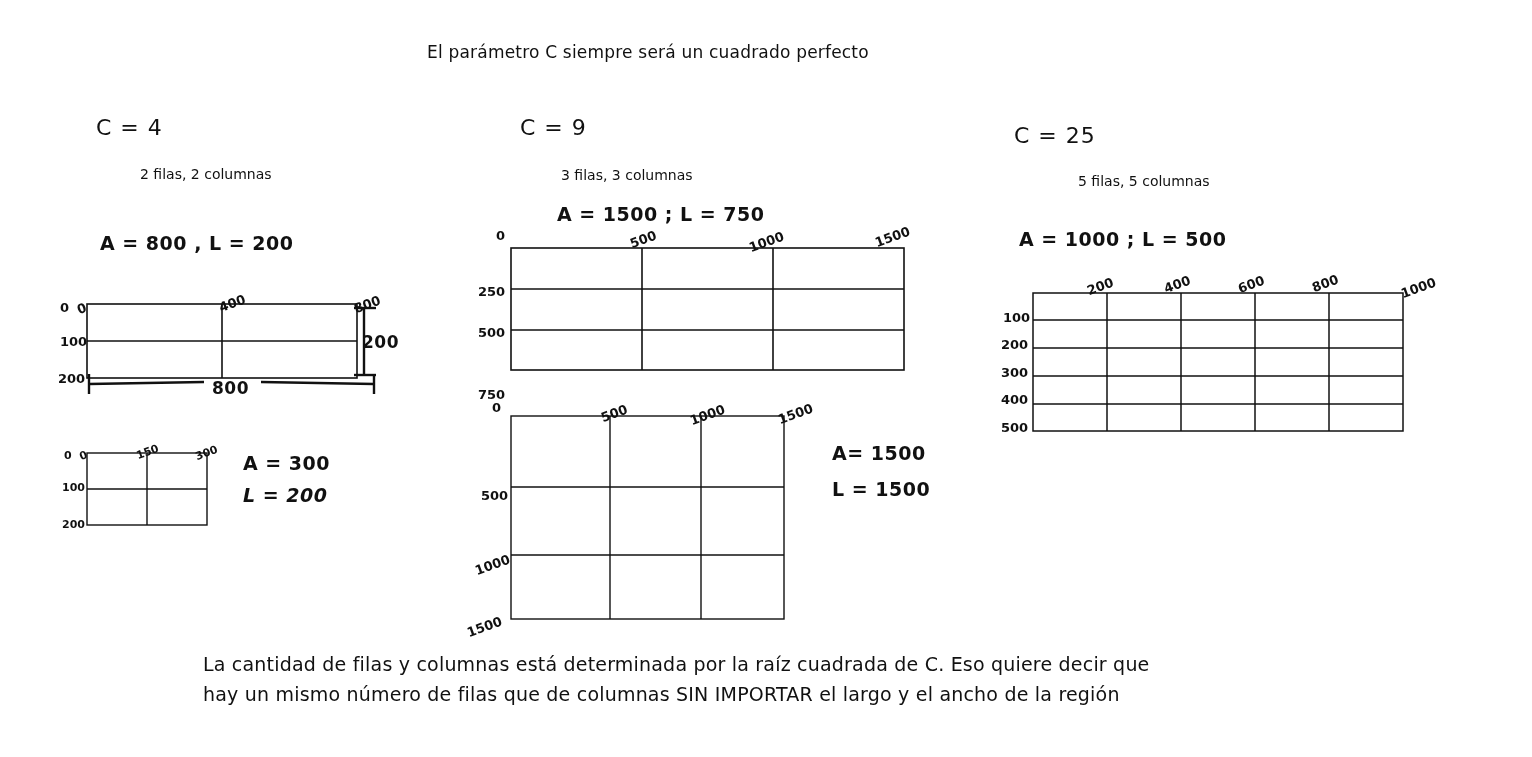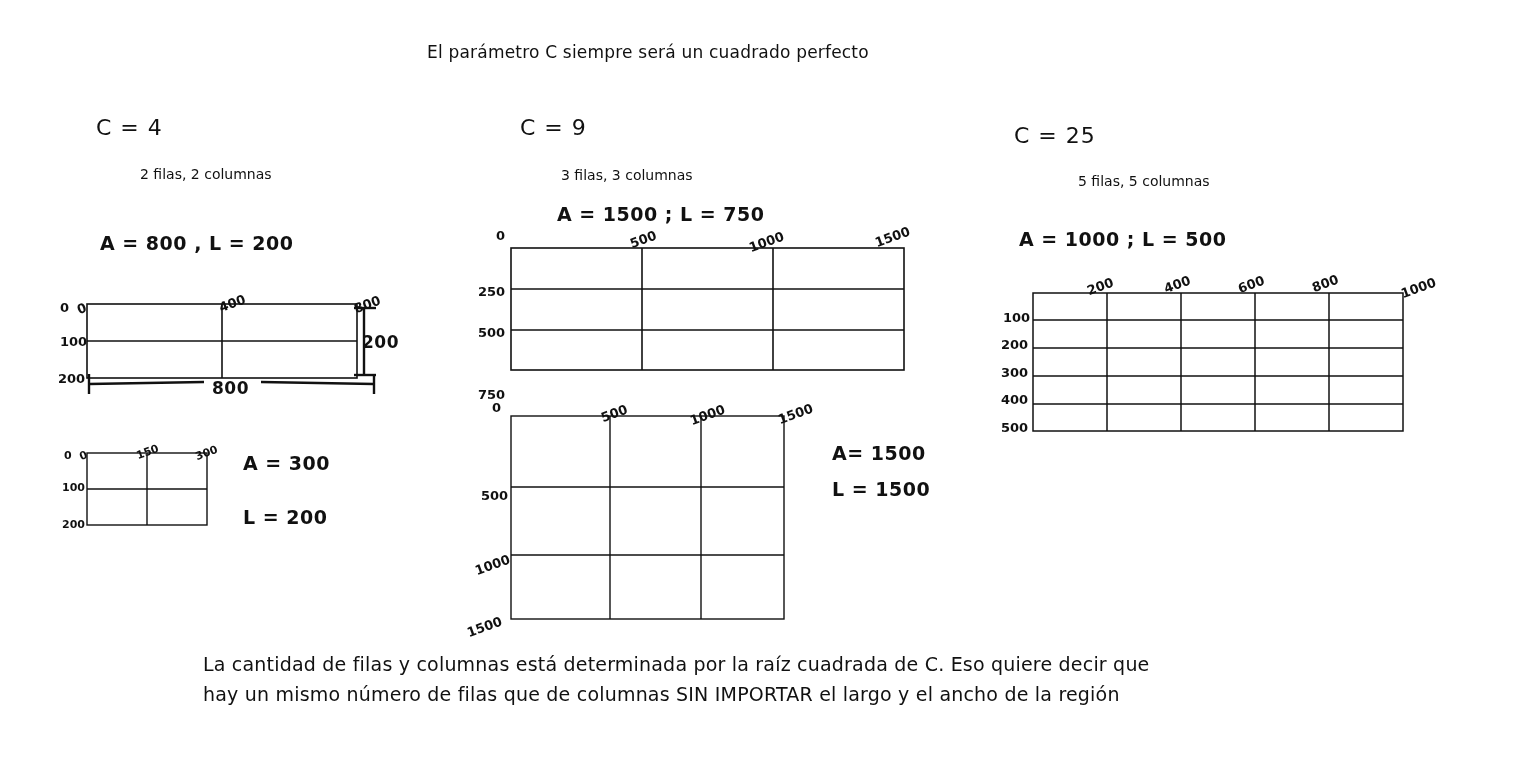--- a/index.html
+++ b/index.html
@@ -118,21 +118,21 @@
     <line x1="61" y1="1" x2="61" y2="73" stroke="#111" stroke-width="1.4"></line>
     <line x1="1" y1="37" x2="121" y2="37" stroke="#111" stroke-width="1.4"></line>
   </svg>
   <div class="abs tick-rot-sm" style="left:82px; top:450px;">0</div>
   <div class="abs tick-rot-sm" style="left:139px; top:449px;">150</div>
   <div class="abs tick-rot-sm" style="left:198px; top:450px;">300</div>
   <div class="abs tick-sm" style="left:64px; top:449px;">0</div>
   <div class="abs tick-sm" style="left:62px; top:481px;">100</div>
   <div class="abs tick-sm" style="left:62px; top:518px;">200</div>
   <div class="abs dim-label" style="left:243px; top:452px;">A = 300</div>
-  <div class="abs dim-label" style="left:243px; top:506px;">L = 200</div>
+  <div class="abs dim-label" style="left:243px; top:484px;font-style:italic;">L = 200</div>
 
   <div class="abs case-label" style="left:520px; top:115px;">C = 9</div>
   <div class="abs case-sub" style="left:537px; top:167px;margin-left:24px;">3 filas, 3 columnas</div>
   <div class="abs dim-label" style="left:557px; top:203px;">A = 1500 ;  L = 750</div>
 
   <svg class="abs grid-svg" style="left:510px; top:247px;" width="395" height="124">
     <rect x="1" y="1" width="393" height="122" fill="none" stroke="#111" stroke-width="1.6"></rect>
     <line x1="132" y1="1" x2="132" y2="123" stroke="#111" stroke-width="1.6"></line>
     <line x1="263" y1="1" x2="263" y2="123" stroke="#111" stroke-width="1.6"></line>
     <line x1="1" y1="42" x2="394" y2="42" stroke="#111" stroke-width="1.6"></line>

